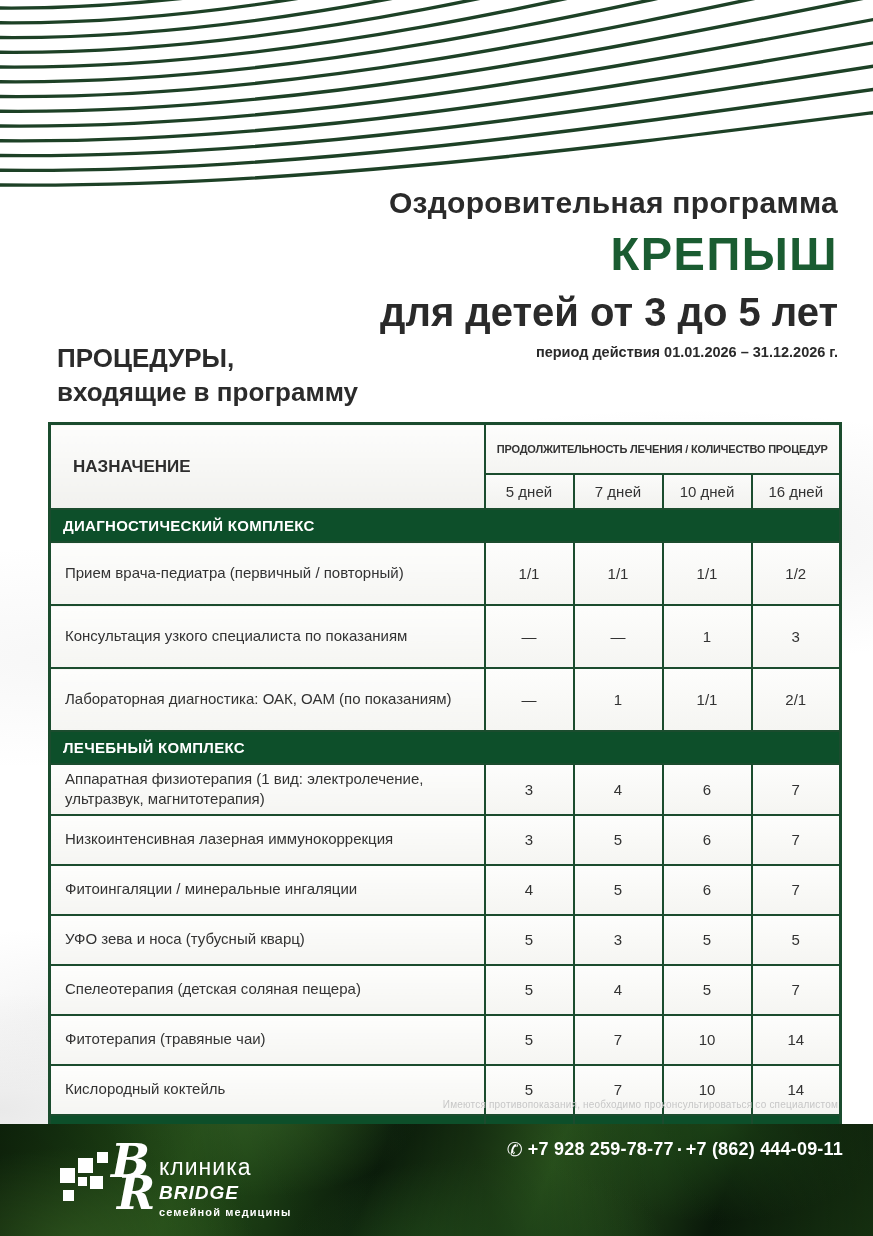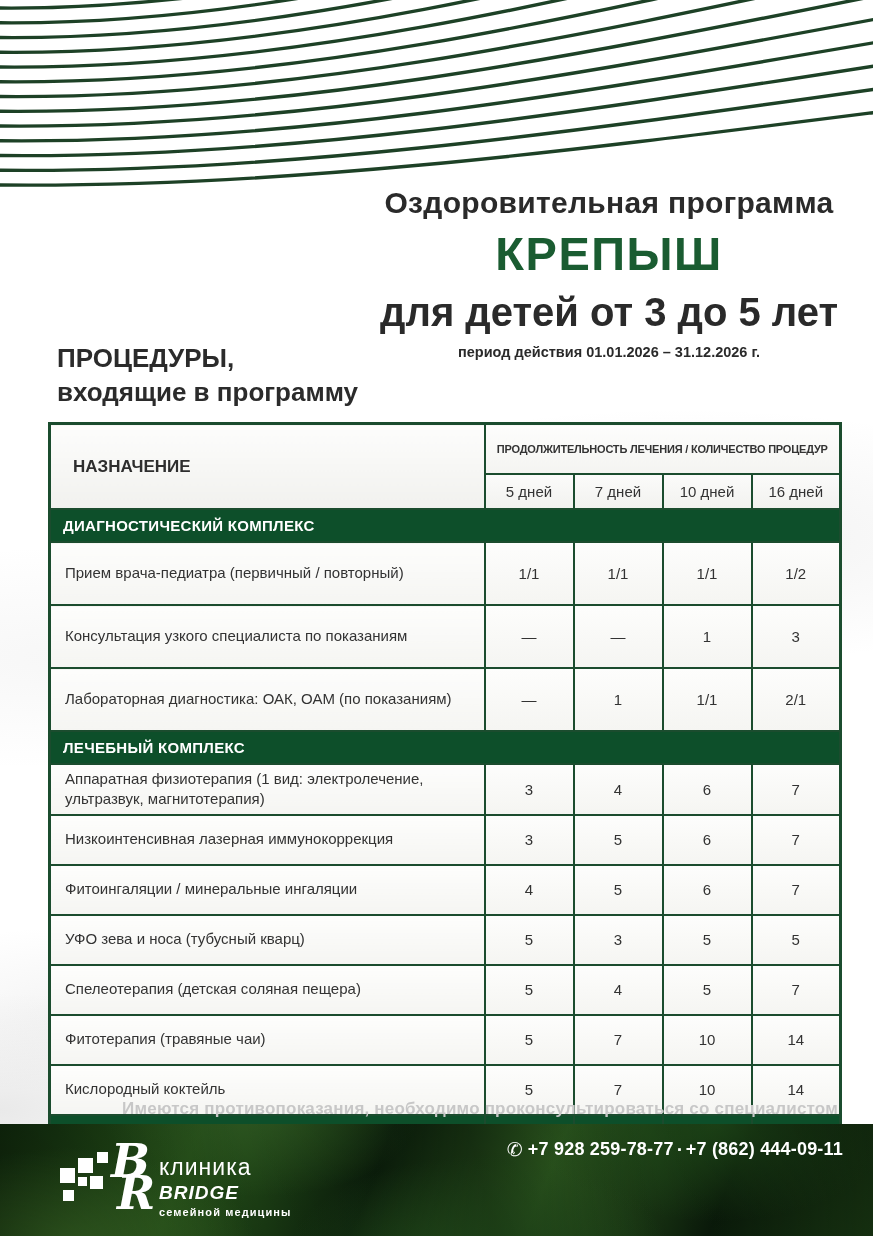--- a/index.html
+++ b/index.html
@@ -14,21 +14,21 @@
   .bg-wave-a{position:absolute;left:0;top:400px;width:873px;height:430px;pointer-events:none;
     background:
       radial-gradient(ellipse 620px 190px at 78% 32%, rgba(120,120,120,0.10), transparent 68%),
       radial-gradient(ellipse 700px 160px at 10% 60%, rgba(140,140,140,0.07), transparent 70%);}
   .bg-wave-b{position:absolute;left:0;top:930px;width:420px;height:200px;pointer-events:none;
     background:
       radial-gradient(ellipse 420px 180px at 0% 90%, rgba(120,120,120,0.16), transparent 65%),
       radial-gradient(ellipse 300px 120px at 18% 40%, rgba(150,150,150,0.10), transparent 70%);}
 
   
-  .title-block{position:absolute;right:35px;top:186px;text-align:center;color:#2a2a2a;margin-left:20px;}
+  .title-block{position:absolute;right:35px;top:186px;text-align:right;color:#2a2a2a;margin-left:20px;}
   .t-subtitle{font-size:30px;font-weight:bold;letter-spacing:0.3px;}
   .t-program{font-size:47px;font-weight:bold;color:#1a5c31;letter-spacing:1.5px;margin-top:6px;}
   .t-audience{font-size:40px;font-weight:bold;margin-top:9px;}
   .t-validity{font-size:14.5px;font-weight:bold;margin-top:9px;}
 
   .proc-heading{position:absolute;left:57px;top:341px;color:#2b2b2b;
     font-size:26px;font-weight:bold;line-height:1.32;}
 
   
   .proc-table-wrap{position:absolute;left:48px;top:422px;width:791px;}
@@ -51,22 +51,22 @@
   .proc-row.sec-0 td{height:53px;}
   .proc-row.sec-1 td{height:40px;}
   .cell-label{font-size:15px;color:#333;text-align:left;vertical-align:middle;
     padding:4px 10px 4px 14px;line-height:1.35;}
   .cell-val{font-size:15px;color:#333;text-align:center;vertical-align:middle;}
   .total-row td{height:43px;background:#0d4f2a;color:#ffffff;font-weight:bold;font-size:15px;}
   .total-label{padding-left:14px;text-align:left;vertical-align:middle;}
   .total-val{text-align:center;vertical-align:middle;}
 
   
-  .disclaimer{position:absolute;right:35px;top:1099px;font-size:17px;color:#c7c7c7;
-    font-weight:bold;letter-spacing:0.2px;}
+  .disclaimer{position:absolute;right:35px;top:1099px;font-size:10px;color:#c7c7c7;
+    font-weight:normal;letter-spacing:0.2px;}
 
   
   .footer{position:absolute;left:0;top:1124px;width:873px;height:112px;color:#fff;
     background-color:#0a1a0b;
     background-image:
       radial-gradient(ellipse 300px 160px at 8% 110%, #3a6c26 0%, rgba(30,70,20,0) 62%),
       radial-gradient(ellipse 260px 140px at 30% -10%, #2c5520 0%, rgba(30,70,20,0) 60%),
       radial-gradient(ellipse 320px 170px at 55% 120%, #24511d 0%, rgba(20,50,15,0) 60%),
       radial-gradient(ellipse 280px 150px at 82% 0%, #1d4517 0%, rgba(20,50,15,0) 65%),
       linear-gradient(112deg,#13300f 0%,#265219 22%,#0c200c 43%,#2e5c20 62%,#0a1a0a 82%,#1c3f15 100%);}

